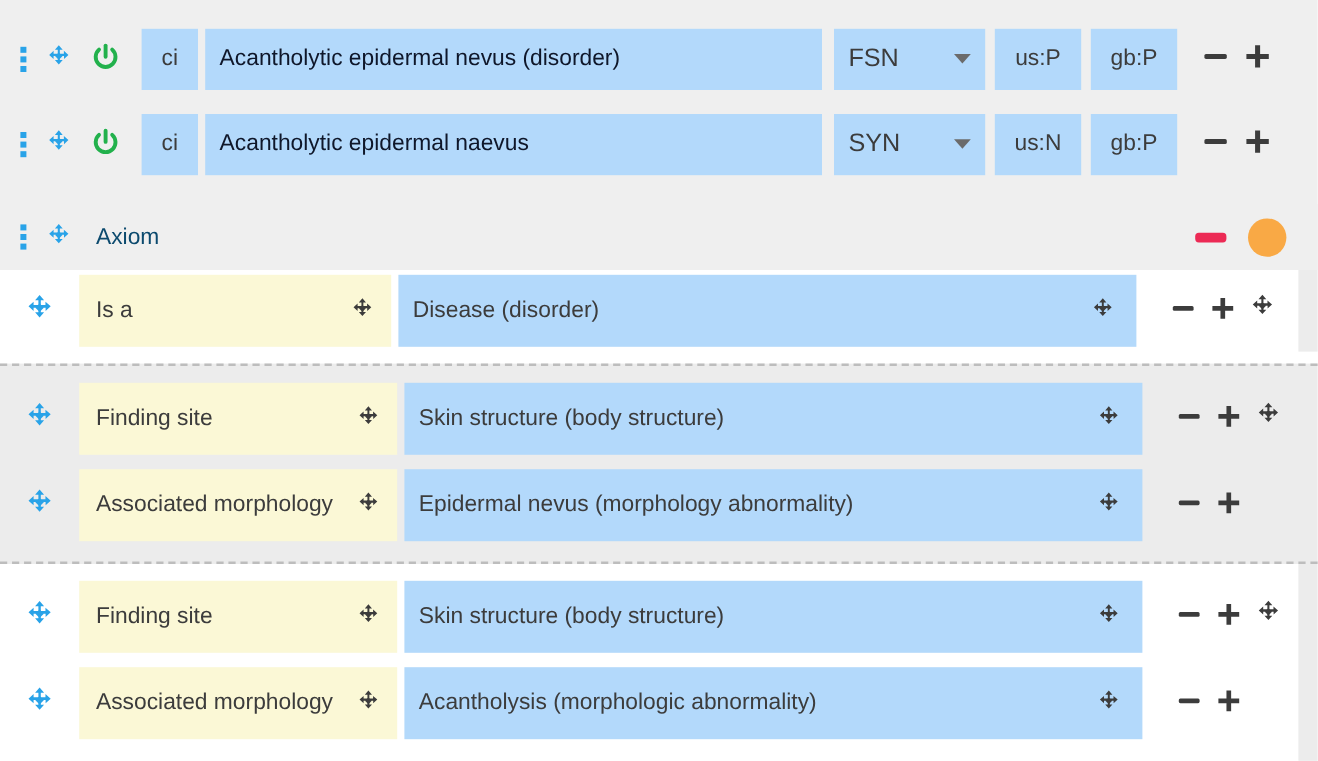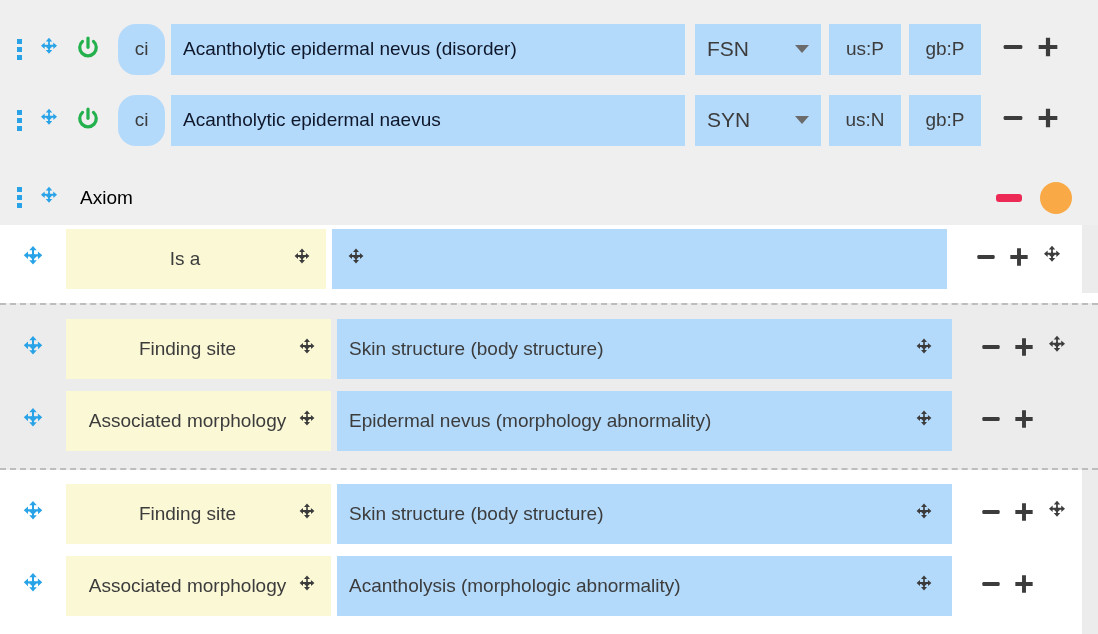--- a/index.html
+++ b/index.html
@@ -84,21 +84,20 @@
     display: flex;
     align-items: center;
     box-sizing: border-box;
   }
   .pill-ci {
     width: 47px;
     justify-content: center;
     font-size: 19px;
     color: #3c3c3c;
     margin-left: 8px;
-    border-radius: 18px;
   }
   .pill-term {
     flex: 0 0 514px;
     width: 514px;
     margin-left: 6px;
     padding-left: 12px;
     font-size: 19px;
     color: #0f172a;
     white-space: nowrap;
     overflow: hidden;
@@ -140,21 +139,21 @@
     position: absolute;
     left: 0; top: 170px;
     width: 1098px;
     height: 55px;
     background: #efefef;
     display: flex;
     align-items: center;
   }
   .axiom-label {
     font-size: 19px;
-    color: #000000;
+    color: #0c4a6e;
     margin-left: 14px;
   }
   .axiom-right {
     margin-left: auto;
     display: flex;
     align-items: center;
     gap: 18px;
     padding-right: 26px;
   }
   .red-minus {
@@ -206,21 +205,20 @@
   .box-type {
     background: #fbf8d6;
     height: 60px;
     box-sizing: border-box;
     display: flex;
     align-items: center;
     padding: 0 12px 0 14px;
     font-size: 19px;
     line-height: 1.35;
     color: #3c3c3c;
-    text-align: center;
   }
   .box-type.w-narrow { flex: 0 0 260px; width: 260px; }
   .box-type.w-wide   { flex: 0 0 265px; width: 265px; }
   .box-type .txt { flex: 1 1 auto; }
   .box-val {
     background: #b3d9fb;
     height: 60px;
     box-sizing: border-box;
     display: flex;
     align-items: center;
@@ -384,20 +382,21 @@
       <div class="box-type w-narrow">
         <span class="txt">Is a</span>
         <span class="move-dark">
           <svg width="24" height="24" viewBox="0 0 24 24" aria-hidden="true">
             <path fill="#3c3c3c" d="M12 1.5 15 5h-2.2v3.1h3.1V5.9L19.4 9 16 12.1V9.9h-3.2V13h2.2L12 16.4 9 13h2.2V9.9H8v2.2L4.6 9 8 5.9v2.2h3.2V5H9z"></path>
             <path fill="#3c3c3c" d="M12 7.2 14.8 10 12 12.8 9.2 10z"></path>
           </svg>
         </span>
       </div>
       <div class="box-val">
+        <span class="txt">Disease (disorder)</span>
         <span class="move-dark">
           <svg width="24" height="24" viewBox="0 0 24 24" aria-hidden="true">
             <path fill="#3c3c3c" d="M12 1.5 15 5h-2.2v3.1h3.1V5.9L19.4 9 16 12.1V9.9h-3.2V13h2.2L12 16.4 9 13h2.2V9.9H8v2.2L4.6 9 8 5.9v2.2h3.2V5H9z"></path>
             <path fill="#3c3c3c" d="M12 7.2 14.8 10 12 12.8 9.2 10z"></path>
           </svg>
         </span>
       </div>
       <div class="rel-ctrls">
         <span class="ico-btn">
           <svg width="26" height="26" viewBox="0 0 24 24" aria-hidden="true">

